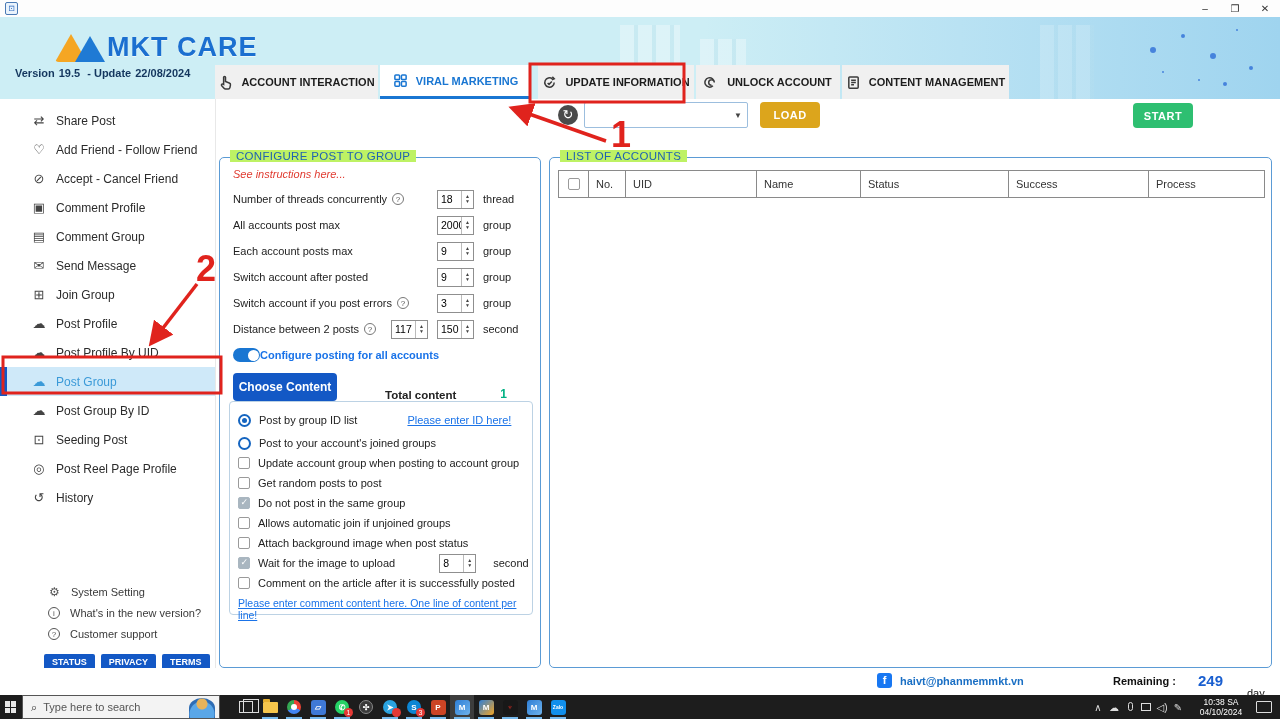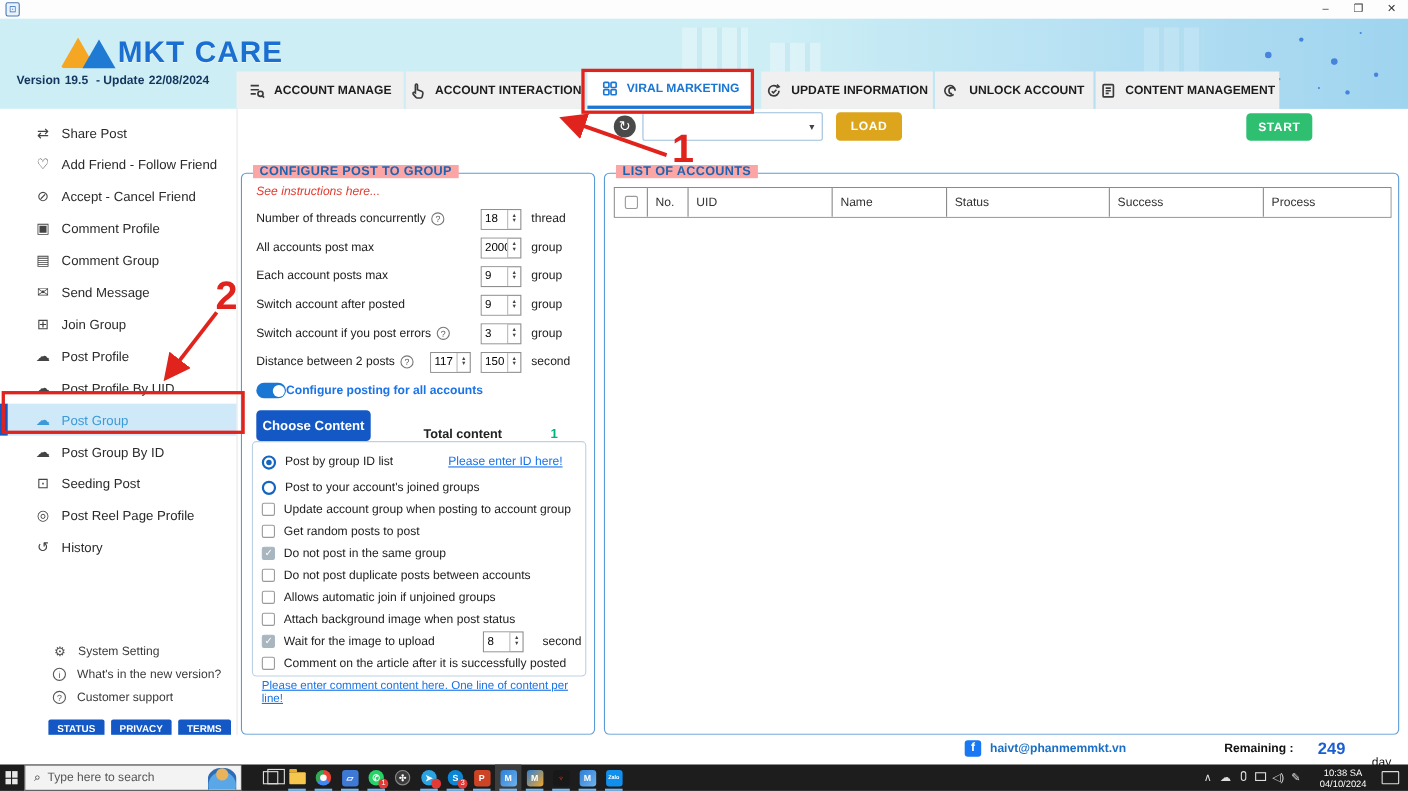--- a/index.html
+++ b/index.html
@@ -52,21 +52,21 @@
   .side-item.sel::before { content:""; position:absolute; left:0; top:0; width:7px; height:100%; background:#1358c5; }
   .side-foot { position:absolute; left:0; top:482px; width:216px; }
   .foot-item { display:flex; align-items:center; height:21px; padding-left:48px; gap:10px; font-size:11px; color:#3a3a3a; cursor:pointer; }
   .foot-item .gi { font-size:12px; color:#555; width:13px; text-align:center; }
   .gi.ring { border:1px solid #555; border-radius:50%; width:12px; height:12px; font-size:8px; line-height:11px; }
   .foot-btns { display:flex; gap:6px; margin:10px 0 0 44px; }
   .mini-btn { background:#1358c5; color:#fff; font-size:9px; font-weight:bold; border:none; border-radius:2px; padding:3px 8px; cursor:pointer; font-family:"Liberation Sans",sans-serif; }
 
   
   .panel { position:absolute; border:1px solid #5b9bd5; border-radius:5px; background:#fff; }
-  .panel-title { position:absolute; top:-8px; left:10px; background:#fca5a5; padding:0 6px; font-size:11.5px; font-weight:bold; color:#1f63b0; letter-spacing:.3px; }
+  .panel-title { position:absolute; top:-8px; left:10px; background:#bef264; padding:0 6px; font-size:11.5px; font-weight:normal; color:#1f63b0; letter-spacing:.3px; }
   .cfg { left:219px; top:157px; width:322px; height:511px; }
   .acc { left:549px; top:157px; width:723px; height:511px; }
 
   
   .cfg-inner { position:absolute; left:13px; top:10px; width:296px; }
   .instr { font-size:11px; font-style:italic; color:#e03b30; margin-bottom:6px; cursor:pointer; }
   .cfg-row { display:flex; align-items:center; height:26px; font-size:11px; color:#222; }
   .cfg-row .lbl { flex:1; display:flex; align-items:flex-start; gap:5px; }
   .help { display:inline-block; width:12px; height:12px; border:1px solid #777; border-radius:50%; font-size:8px; line-height:11px; text-align:center; color:#555; }
   .spin { display:flex; width:37px; height:19px; border:1px solid #8f8f8f; background:#fff; margin-right:9px; }
@@ -162,28 +162,20 @@
       <div class="tri-o"></div>
         <div class="tri-b"></div>
     </div>
     <div class="brand">MKT CARE</div>
   </div>
   <div class="version-line">
     <span>Version</span><span>19.5</span>
     <span>- Update</span><span>22/08/2024</span>
   </div>
   <div class="tabs">
-    <div class="tab" style="width:152px">
-      <svg viewBox="0 0 16 16">
-          <path d="M2 3h8M2 7h8M2 11h5"></path>
-          <circle cx="11.5" cy="11" r="2.5"></circle>
-          <path d="M13.3 13l1.7 1.7"></path>
-        </svg>
-      <span>ACCOUNT MANAGE</span>
-    </div>
     <div class="tab" style="width:163px">
       <svg viewBox="0 0 16 16">
           <path d="M6 8V2.5a1 1 0 012 0V7l4 1.5c1 .4 1.5 1 1.3 2l-.6 3c-.2.9-.8 1.5-1.7 1.5H8c-.6 0-1.2-.3-1.6-.8L4 11.5c-.5-.6-.4-1.4.2-1.8.5-.3 1.1-.2 1.8.3z"></path>
         </svg>
       <span>ACCOUNT INTERACTION</span>
     </div>
     <div class="tab active" style="width:151px">
       <svg viewBox="0 0 16 16">
           <rect x="2" y="2" width="5" height="5" rx="1"></rect>
           <rect x="9" y="2" width="5" height="5" rx="1"></rect>
@@ -407,24 +399,20 @@
     <div class="opt">
       <span class="cb"></span>
       <span>Get random posts to post</span>
     </div>
     <div class="opt">
       <span class="cb on"></span>
       <span>Do not post in the same group</span>
     </div>
     <div class="opt">
       <span class="cb"></span>
-      <span>Do not post duplicate posts between accounts</span>
-    </div>
-    <div class="opt">
-      <span class="cb"></span>
       <span>Allows automatic join if unjoined groups</span>
     </div>
     <div class="opt">
       <span class="cb"></span>
       <span>Attach background image when post status</span>
     </div>
     <div class="opt">
       <span class="cb on"></span>
       <span>Wait for the image to upload</span>
       <span class="spin">

